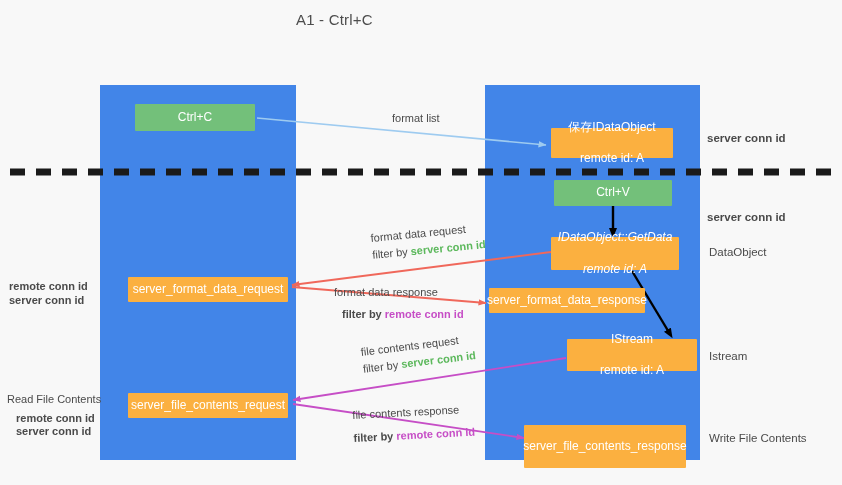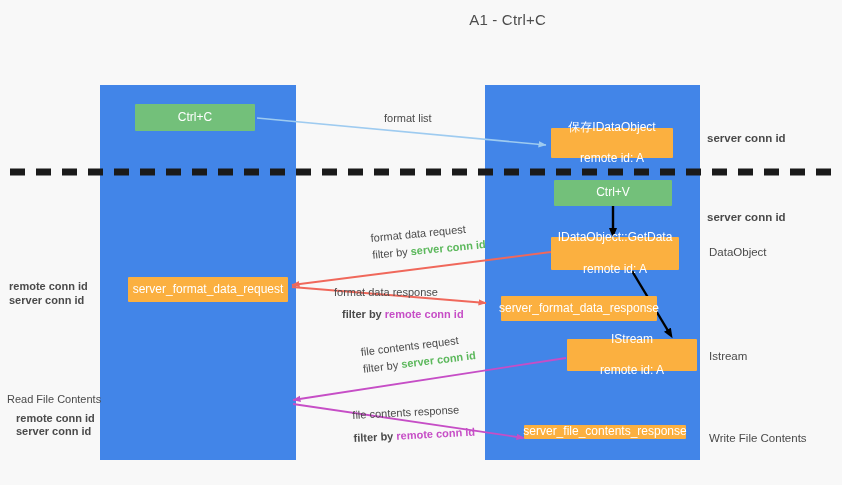--- a/index.html
+++ b/index.html
@@ -15,21 +15,21 @@
   }
   #stage {
     position: absolute; left: 0; top: 0;
     width: 842px; height: 485px;
     background: #f8f8f8;
   }
   .abs { position: absolute; }
 
   
   .title {
-    text-align: right;
+    text-align: left;
     font-size: 15px;
     color: #4d4d4d;
     line-height: 19px;
     letter-spacing: .2px;
   }
 
   
   .colhdr {
     text-align: center;
     font-size: 11.5px;
@@ -126,44 +126,47 @@
 
   <div class="abs box orange" style="left:551px; top:128px; width:122px; height:30px;">
     <span class="ln">保存IDataObject</span>
     <span class="ln">remote id: A</span>
   </div>
 
   <div class="abs box green" style="left:554px; top:180px; width:118px; height:26px;">
     <span class="ln">Ctrl+V</span>
   </div>
 
-  <div class="abs box orange" style="left:551px; top:237px; width:128px; height:33px;">
+  <div class="abs box orange" style="left:551px; top:237px; width:128px; height:33px;font-style:italic;">
     <span class="ln">IDataObject::GetData</span>
     <span class="ln">remote id: A</span>
   </div>
 
   <div class="abs box orange" style="left:567px; top:339px; width:130px; height:32px;">
     <span class="ln">IStream</span>
     <span class="ln">remote id: A</span>
   </div>
 
   <div class="abs box orange" style="left:128px; top:277px; width:160px; height:25px;">
     <span class="ln">server_format_data_request</span>
   </div>
 
-  <div class="abs box orange" style="left:501px; top:288px; width:156px; height:25px;margin-top:8px;">
+  <div class="abs box orange" style="left:489px; top:288px; width:156px; height:25px;">
     <span class="ln">server_format_data_response</span>
   </div>
 
-
-  <div class="abs box orange" style="left:524px; top:425px; width:162px; height:14px;">
+  <div class="abs box orange" style="left:128px; top:393px; width:160px; height:25px;">
+    <span class="ln">server_file_contents_request</span>
+  </div>
+
+  <div class="abs box orange" style="left:524px; top:425px; width:162px; height:43px;">
     <span class="ln">server_file_contents_response</span>
   </div>
 
-  <div class="abs lbl" style="left:384px; top:111px;">format list</div>
+  <div class="abs lbl" style="left:392px; top:111px;">format list</div>
 
   <div class="abs" style="left:370px; top:231px; transform:rotate(-5.5deg); transform-origin:left top;">
     <div class="lbl">format data request</div>
     <div class="lbl" style="margin-top:3px;">
       <span>filter by </span><span class="green-t">server conn id</span>
     </div>
   </div>
 
   <div class="abs" style="left:334px; top:285px;">
     <div class="lbl">format data response</div>

